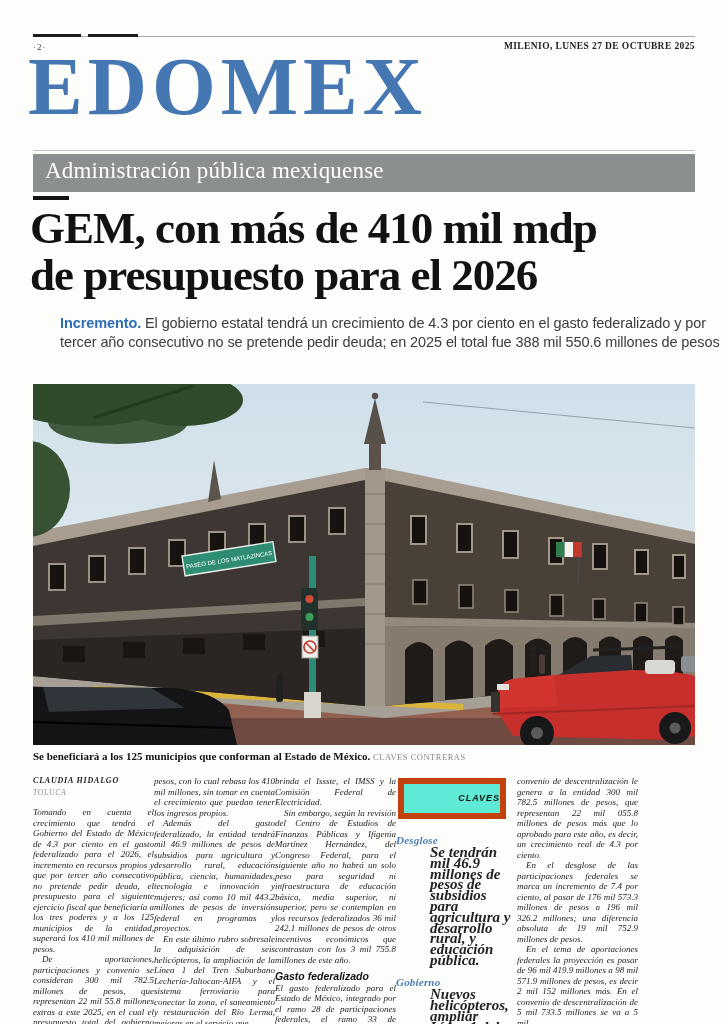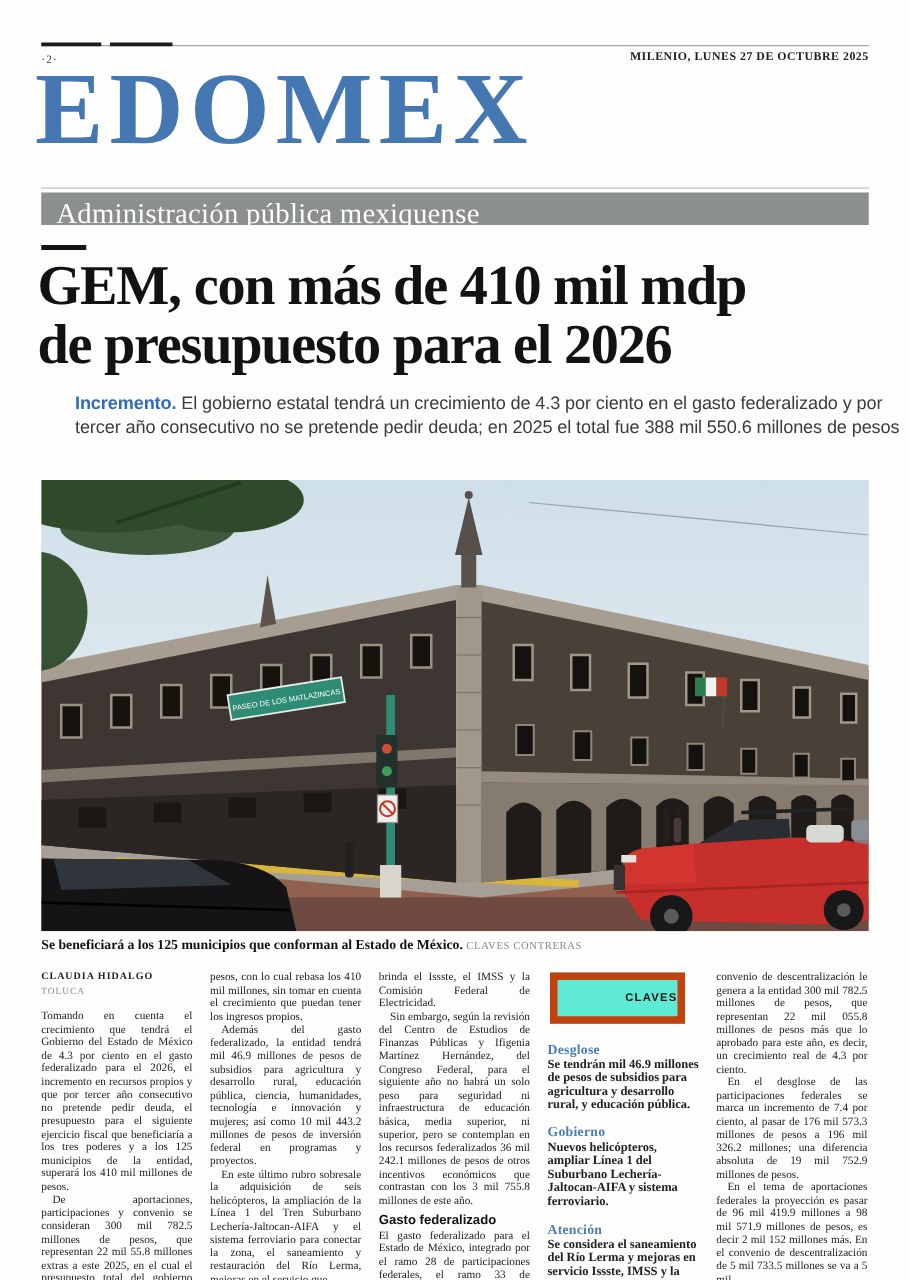--- a/index.html
+++ b/index.html
@@ -9,49 +9,49 @@
   .rule-top{position:absolute;top:36px;left:33px;right:33px;border-top:1px solid #a8a8a8;}
   .seg{position:absolute;top:34px;height:3px;background:#1c1c1c;}
   .seg-a{left:33px;width:48px;}
   .seg-b{left:88px;width:50px;}
   .pagenum{position:absolute;top:42px;left:33px;font-size:9px;color:#444;letter-spacing:1px;}
   .edition{position:absolute;top:41px;right:33px;font-size:9.5px;font-weight:bold;color:#222;letter-spacing:.4px;}
   
   .masthead{position:absolute;top:46px;left:28px;font-size:82px;font-weight:bold;
             color:#4577b3;letter-spacing:5px;line-height:1;}
   .banner-rule{position:absolute;top:150px;left:33px;right:33px;border-top:1px solid #c2c2c2;}
-  .banner{position:absolute;top:154px;left:33px;right:33px;height:26px;background:#8b8f90;}
+  .banner{position:absolute;top:154px;left:33px;right:33px;height:38px;background:#8b8f90;}
   .banner span{display:block;padding:4px 0 0 12px;font-size:23px;color:#fff;letter-spacing:.2px;}
   .bar-under{position:absolute;top:196px;left:33px;width:36px;height:3.5px;background:#141414;}
   
   .headline{position:absolute;top:205px;left:30px;width:670px;font-size:45px;font-weight:bold;
             color:#121212;line-height:1.05;letter-spacing:-1px;}
   .deck{position:absolute;top:314px;left:33px;width:663px;
         font-family:"Liberation Sans",sans-serif;font-size:14.5px;line-height:1.3;color:#3c3c3c;letter-spacing:-.1px;margin-left:27px;}
   .deck b{color:#2e6db4;}
   
   .photo{position:absolute;top:384px;left:33px;width:662px;height:361px;overflow:hidden;background:#d8e4ec;}
   .caption{position:absolute;top:750px;left:33px;width:662px;font-size:11px;font-weight:bold;color:#111;}
   .caption .credit{font-weight:normal;color:#8a8a8a;font-size:8.5px;letter-spacing:.5px;}
   
-  .cols{position:absolute;top:776px;left:33px;width:662px;height:232px;display:flex;gap:14px;}
+  .cols{position:absolute;top:776px;left:33px;width:662px;height:232px;display:flex;font-style:italic;}
   .col{width:121px;flex:0 0 121px;font-size:9px;line-height:10.5px;text-align:justify;color:#1d1d1d;}
   .col p{margin:0;}
   .col p.indent{text-indent:9px;}
   .byline{margin-bottom:9px;}
   .byline .author{font-size:8px;font-weight:bold;letter-spacing:.8px;color:#222;}
   .byline .place{font-size:7.5px;color:#8a8a8a;letter-spacing:.8px;margin-top:1px;}
   .subhead{font-family:"Liberation Sans",sans-serif;font-weight:bold;font-size:10.5px;
            margin:6px 0 1px 0 !important;text-align:left;color:#111;}
   
   .claves-label{width:96px;border:6px solid #c2410c;background:#5eead4;text-align:right;
      font-family:"Liberation Sans",sans-serif;font-weight:bold;font-size:9px;letter-spacing:1px;
      padding:9px 0;margin:2px 0 16px 2px;color:#111;}
   .claves h3{font-size:11px;font-weight:bold;color:#4a7fb5;margin:0 0 2px 0;letter-spacing:.2px;}
-  .claves .ctext{font-weight:bold;font-size:10px;line-height:10.8px;color:#222;text-align:left;margin-bottom:11px;}
+  .claves .ctext{font-weight:bold;font-size:15px;line-height:10.8px;color:#222;text-align:left;margin-bottom:11px;margin-left:34px;}
 </style>
 </head>
 <body>
 
 <div class="page">
 
   <div class="rule-top"></div>
   <div class="seg seg-a"></div>
   <div class="seg seg-b"></div>
   <div class="pagenum">·2·</div>

